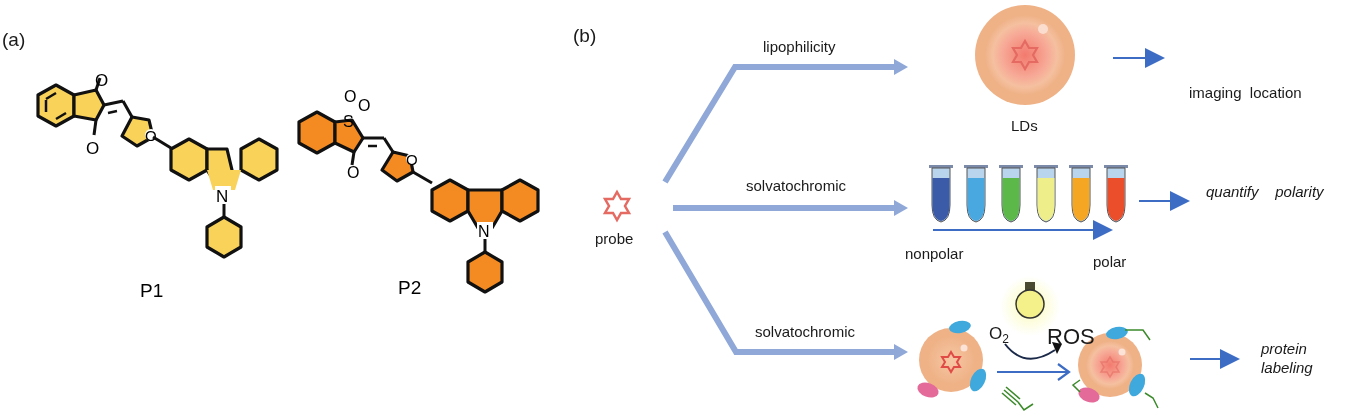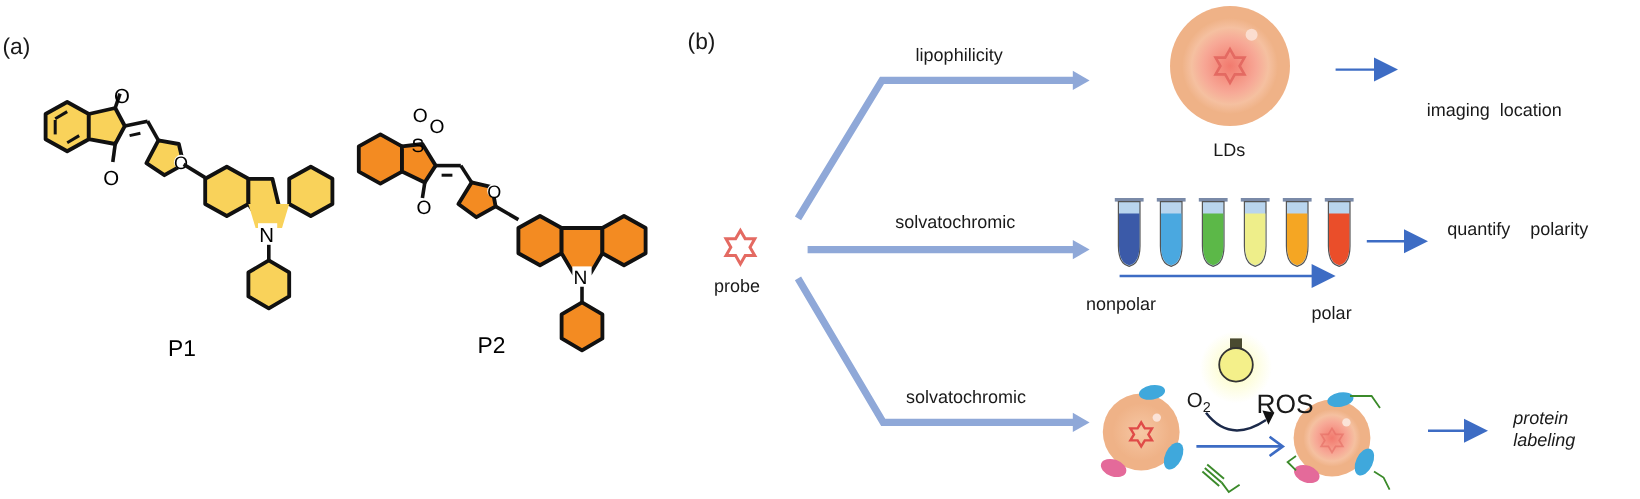--- a/index.html
+++ b/index.html
@@ -245,21 +245,21 @@
 
 <div class="txt path-label" style="left:1011px; top:118px;">LDs</div>
 
 <div class="txt outcome" style="left:1189px; top:46px; white-space:pre;">
   <div style="white-space:pre;">imaging  location</div>
 </div>
 
 <div class="txt path-label" style="left:905px; top:246px;">nonpolar</div>
 <div class="txt path-label" style="left:1093px; top:254px;">polar</div>
 
-<div class="txt outcome" style="left:1206px; top:183px;">
+<div class="txt outcome" style="left:1206px; top:183px;font-style:italic;">
   <div style="white-space:pre;">quantify    polarity</div>
 </div>
 
 <div class="txt" style="left:989px; top:325px; font-size:17px;"><span>O</span><span class="sub">2</span></div>
 <div class="txt" style="left:1047px; top:326px; font-size:22px;">ROS</div>
 <div class="txt" style="left:1035px; top:392px; font-size:17px; color:#3b8a2a;margin-top:36px;"><span>NH</span><span class="sub">2</span></div>
 
 <div class="txt outcome" style="left:1261px; top:340px;font-style:italic;">
   <div>protein</div>
   <div>labeling</div>

